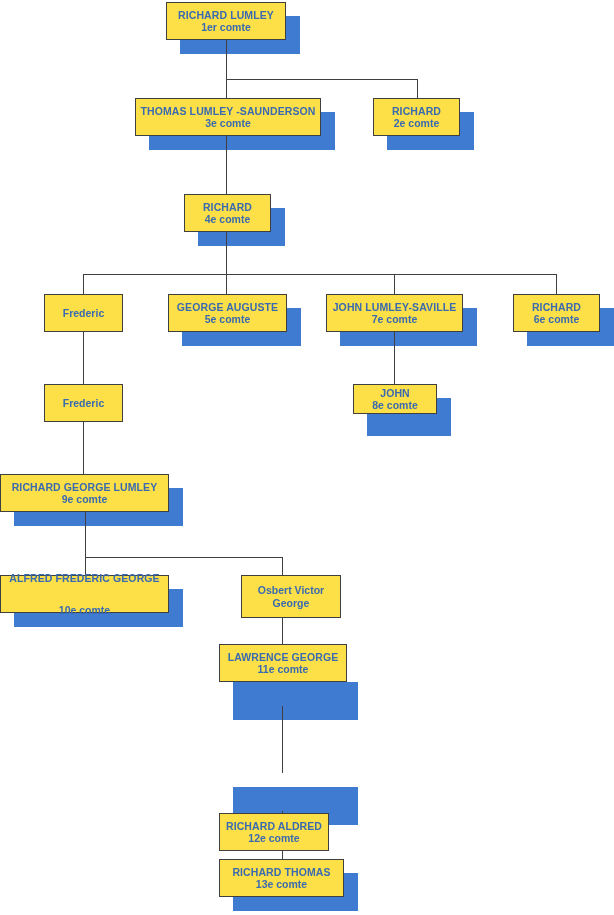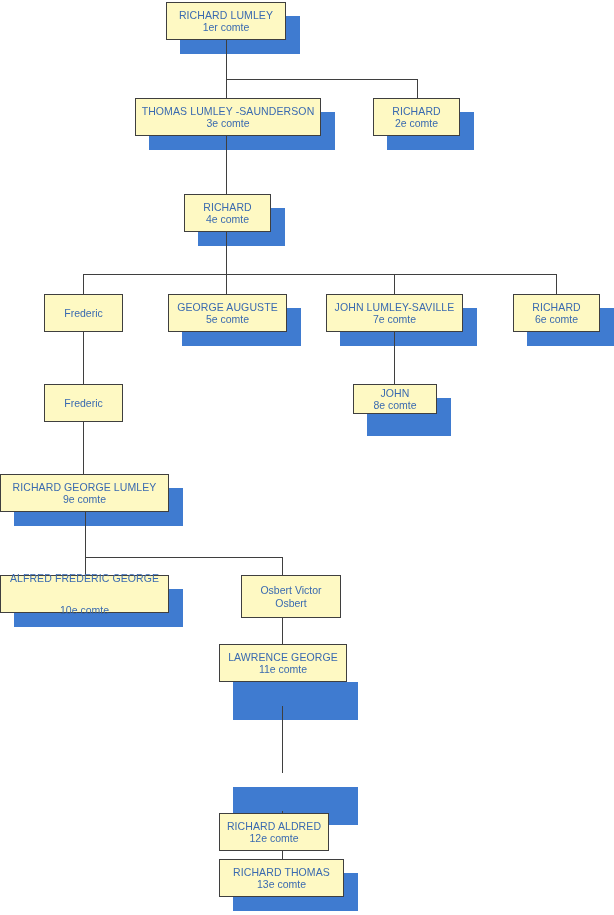--- a/index.html
+++ b/index.html
@@ -11,30 +11,31 @@
     position: relative;
     width: 614px;
     height: 915px;
     background: #ffffff;
     overflow: hidden;
     font-family: "Liberation Sans", sans-serif;
   }
   .node {
     position: absolute;
     box-sizing: border-box;
-    background: #fef9c3;
+    background: #fde047;
     border: 1px solid #3f3f3f;
     color: #3a6ab0;
     display: flex;
     flex-direction: column;
     align-items: center;
     justify-content: center;
     text-align: center;
     line-height: 1.18;
     z-index: 3;
+    font-weight: bold;
   }
   .node .nm {
     display: block;
     white-space: nowrap;
   }
   .node .ti {
     display: block;
     white-space: nowrap;
   }
   
@@ -136,21 +137,21 @@
     <div class="node titled" style="left: 0px; top: 474px; width: 169px; height: 38px;">
       <span class="nm">RICHARD GEORGE LUMLEY</span>
       <span class="ti">9e comte</span>
     </div>
     <div class="node titled" style="left: 0px; top: 575px; width: 169px; height: 38px; gap: 20px;">
       <span class="nm">ALFRED FREDERIC GEORGE</span>
       <span class="ti">10e comte</span>
     </div>
     <div class="node plain" style="left: 241px; top: 575px; width: 100px; height: 43px;">
       <span class="nm">Osbert Victor</span>
-      <span class="ti">Osbert</span>
+      <span class="ti">George</span>
     </div>
     <div class="node titled" style="left: 219px; top: 644px; width: 128px; height: 38px;">
       <span class="nm">LAWRENCE GEORGE</span>
       <span class="ti">11e comte</span>
     </div>
     <div class="node titled" style="left: 219px; top: 813px; width: 110px; height: 38px;">
       <span class="nm">RICHARD ALDRED</span>
       <span class="ti">12e comte</span>
     </div>
     <div class="node titled" style="left: 219px; top: 859px; width: 125px; height: 38px;">

